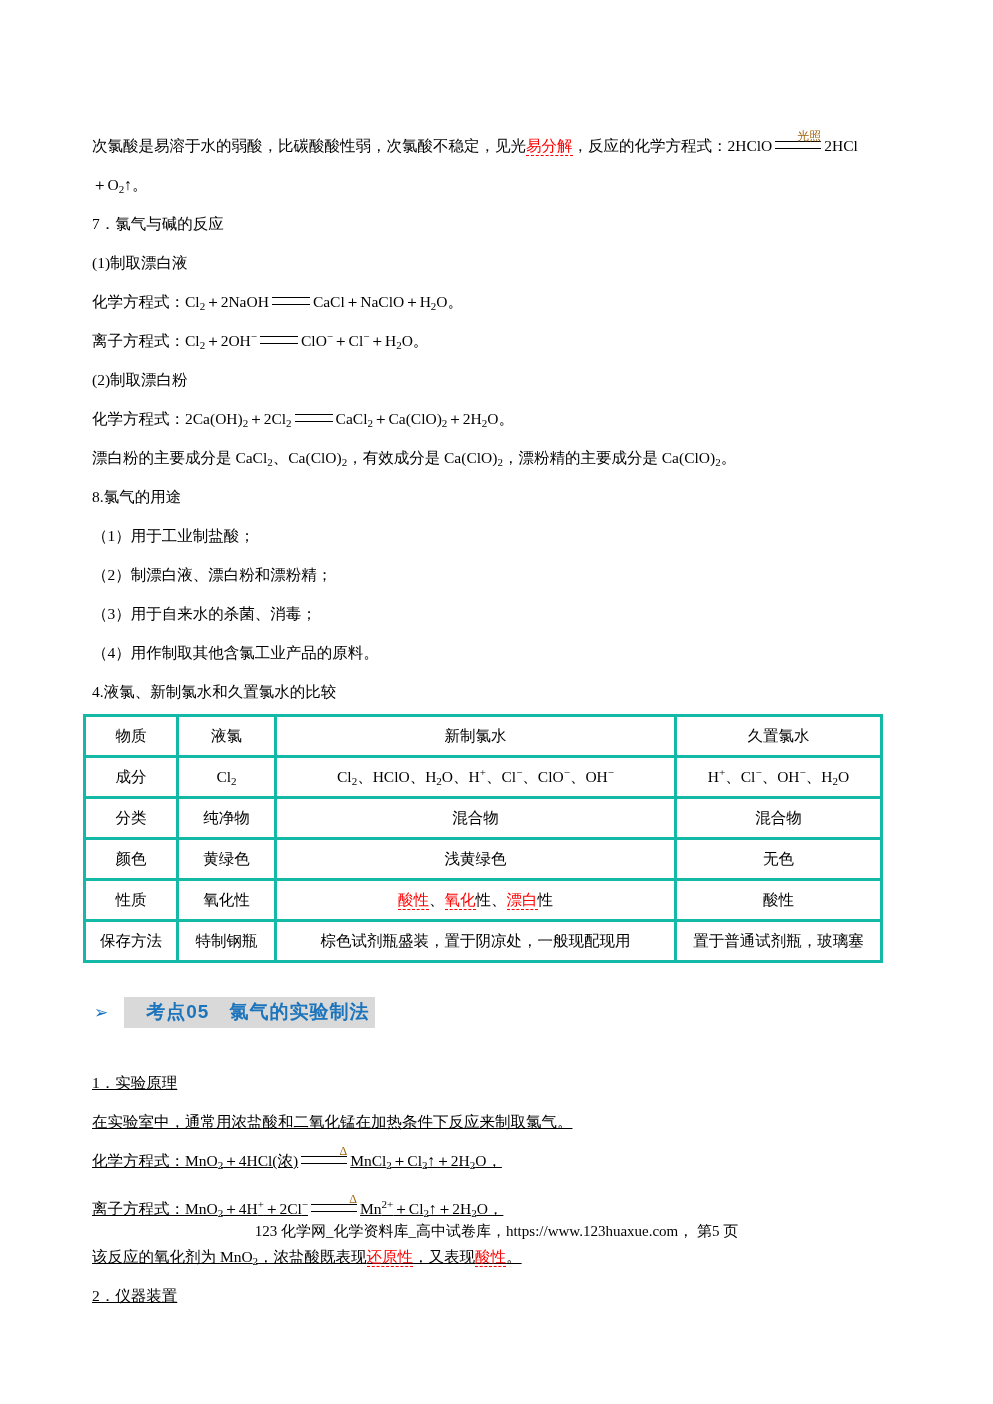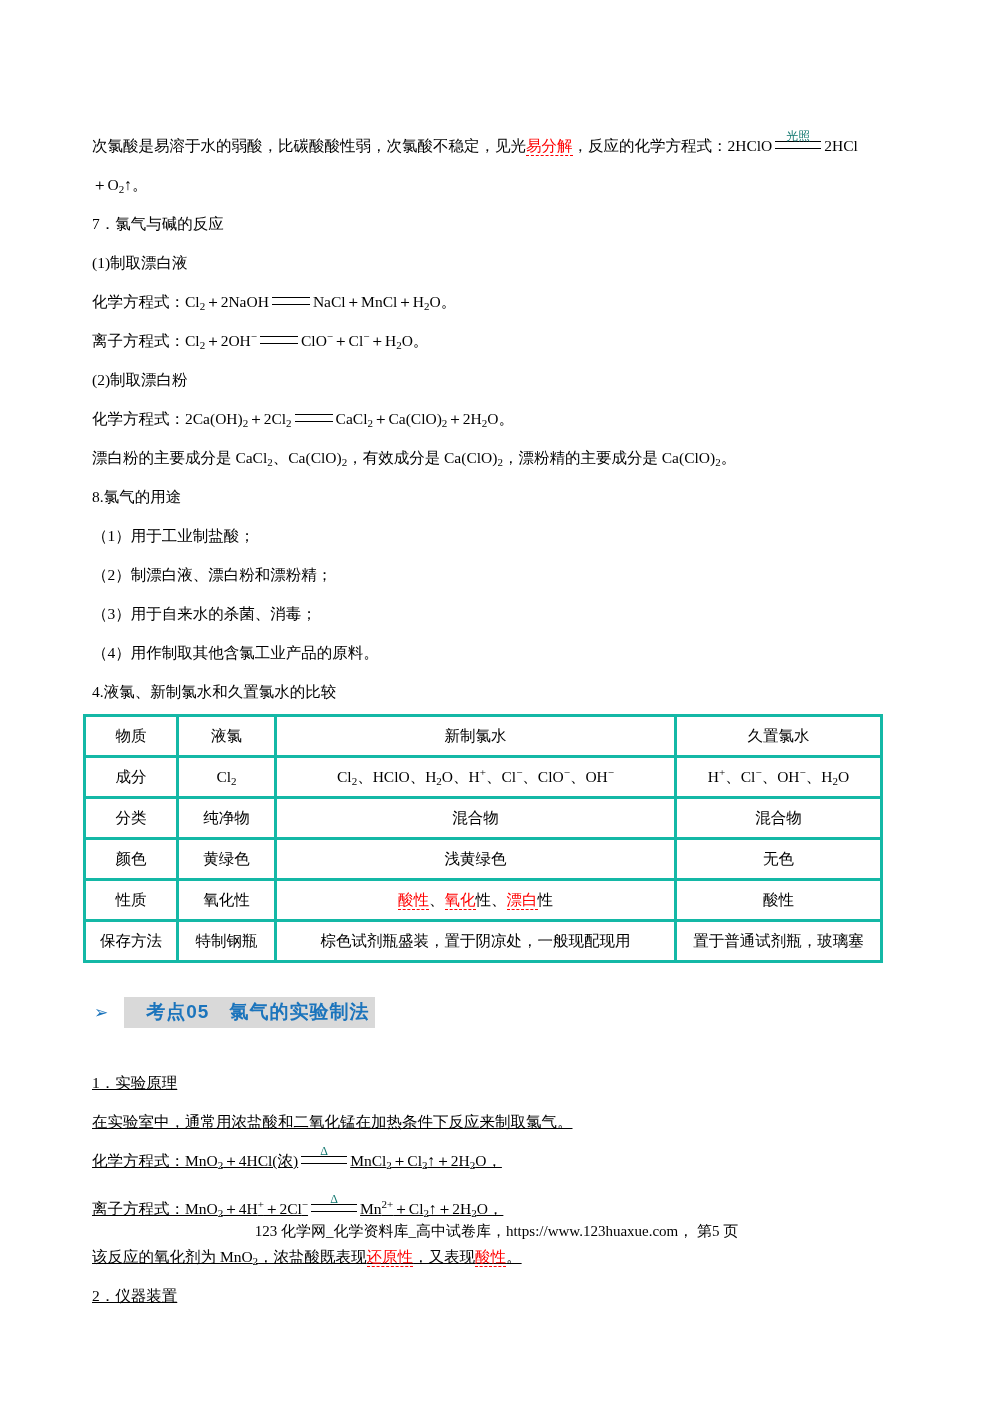--- a/index.html
+++ b/index.html
@@ -27,21 +27,21 @@
   
   .eq{
     position:relative;display:inline-block;
     width:38px;height:6px;
     border-top:1.5px solid #000;border-bottom:1.5px solid #000;
     vertical-align:2px;margin:0 3px;
   }
   .eq.eq-cond{width:46px;}
   .eq .cond{
     position:absolute;left:0;right:0;bottom:5px;
-    text-align:center;font-size:12px;line-height:14px;color:#0f766e;
+    text-align:right;font-size:12px;line-height:14px;color:#a16207;
     white-space:nowrap;
   }
   
   .doc-table{
     border-collapse:collapse;
     margin:12px 0 0 -9px;
     table-layout:fixed;
   }
   .doc-table td{
     border:3px solid #14b8a6;
@@ -84,21 +84,21 @@
 
 <div class="page">
 
   <div class="content">
 
     <div id="intro-lines">
         <div class="ln"><span>次氯酸是易溶于水的弱酸，比碳酸酸性弱，次氯酸不稳定，见光</span><span class="red uline">易分解</span><span>，反应的化学方程式：</span><span>2HClO</span><span class="eq eq-cond"><span class="cond">光照</span></span><span>2HCl</span></div>
         <div class="ln"><span>＋O</span><sub>2</sub><span>↑。</span></div>
         <div class="ln"><span>7．氯气与碱的反应</span></div>
         <div class="ln"><span>(1)制取漂白液</span></div>
-        <div class="ln"><span>化学方程式：Cl</span><sub>2</sub><span>＋2NaOH</span><span class="eq"></span><span>NaCl＋MnCl＋H</span><sub>2</sub><span>O。</span></div>
+        <div class="ln"><span>化学方程式：Cl</span><sub>2</sub><span>＋2NaOH</span><span class="eq"></span><span>CaCl＋NaClO＋H</span><sub>2</sub><span>O。</span></div>
         <div class="ln"><span>离子方程式：Cl</span><sub>2</sub><span>＋2OH</span><sup>−</sup><span class="eq"></span><span>ClO</span><sup>−</sup><span>＋Cl</span><sup>−</sup><span>＋H</span><sub>2</sub><span>O。</span></div>
         <div class="ln"><span>(2)制取漂白粉</span></div>
         <div class="ln"><span>化学方程式：2Ca(OH)</span><sub>2</sub><span>＋2Cl</span><sub>2</sub><span class="eq"></span><span>CaCl</span><sub>2</sub><span>＋Ca(ClO)</span><sub>2</sub><span>＋2H</span><sub>2</sub><span>O。</span></div>
         <div class="ln"><span>漂白粉的主要成分是 CaCl</span><sub>2</sub><span>、Ca(ClO)</span><sub>2</sub><span>，有效成分是 Ca(ClO)</span><sub>2</sub><span>，漂粉精的主要成分是 Ca(ClO)</span><sub>2</sub><span>。</span></div>
         <div class="ln"><span>8.氯气的用途</span></div>
         <div class="ln"><span>（1）用于工业制盐酸；</span></div>
         <div class="ln"><span>（2）制漂白液、漂白粉和漂粉精；</span></div>
         <div class="ln"><span>（3）用于自来水的杀菌、消毒；</span></div>
         <div class="ln"><span>（4）用作制取其他含氯工业产品的原料。</span></div>
         <div class="ln"><span>4.液氯、新制氯水和久置氯水的比较</span></div>

